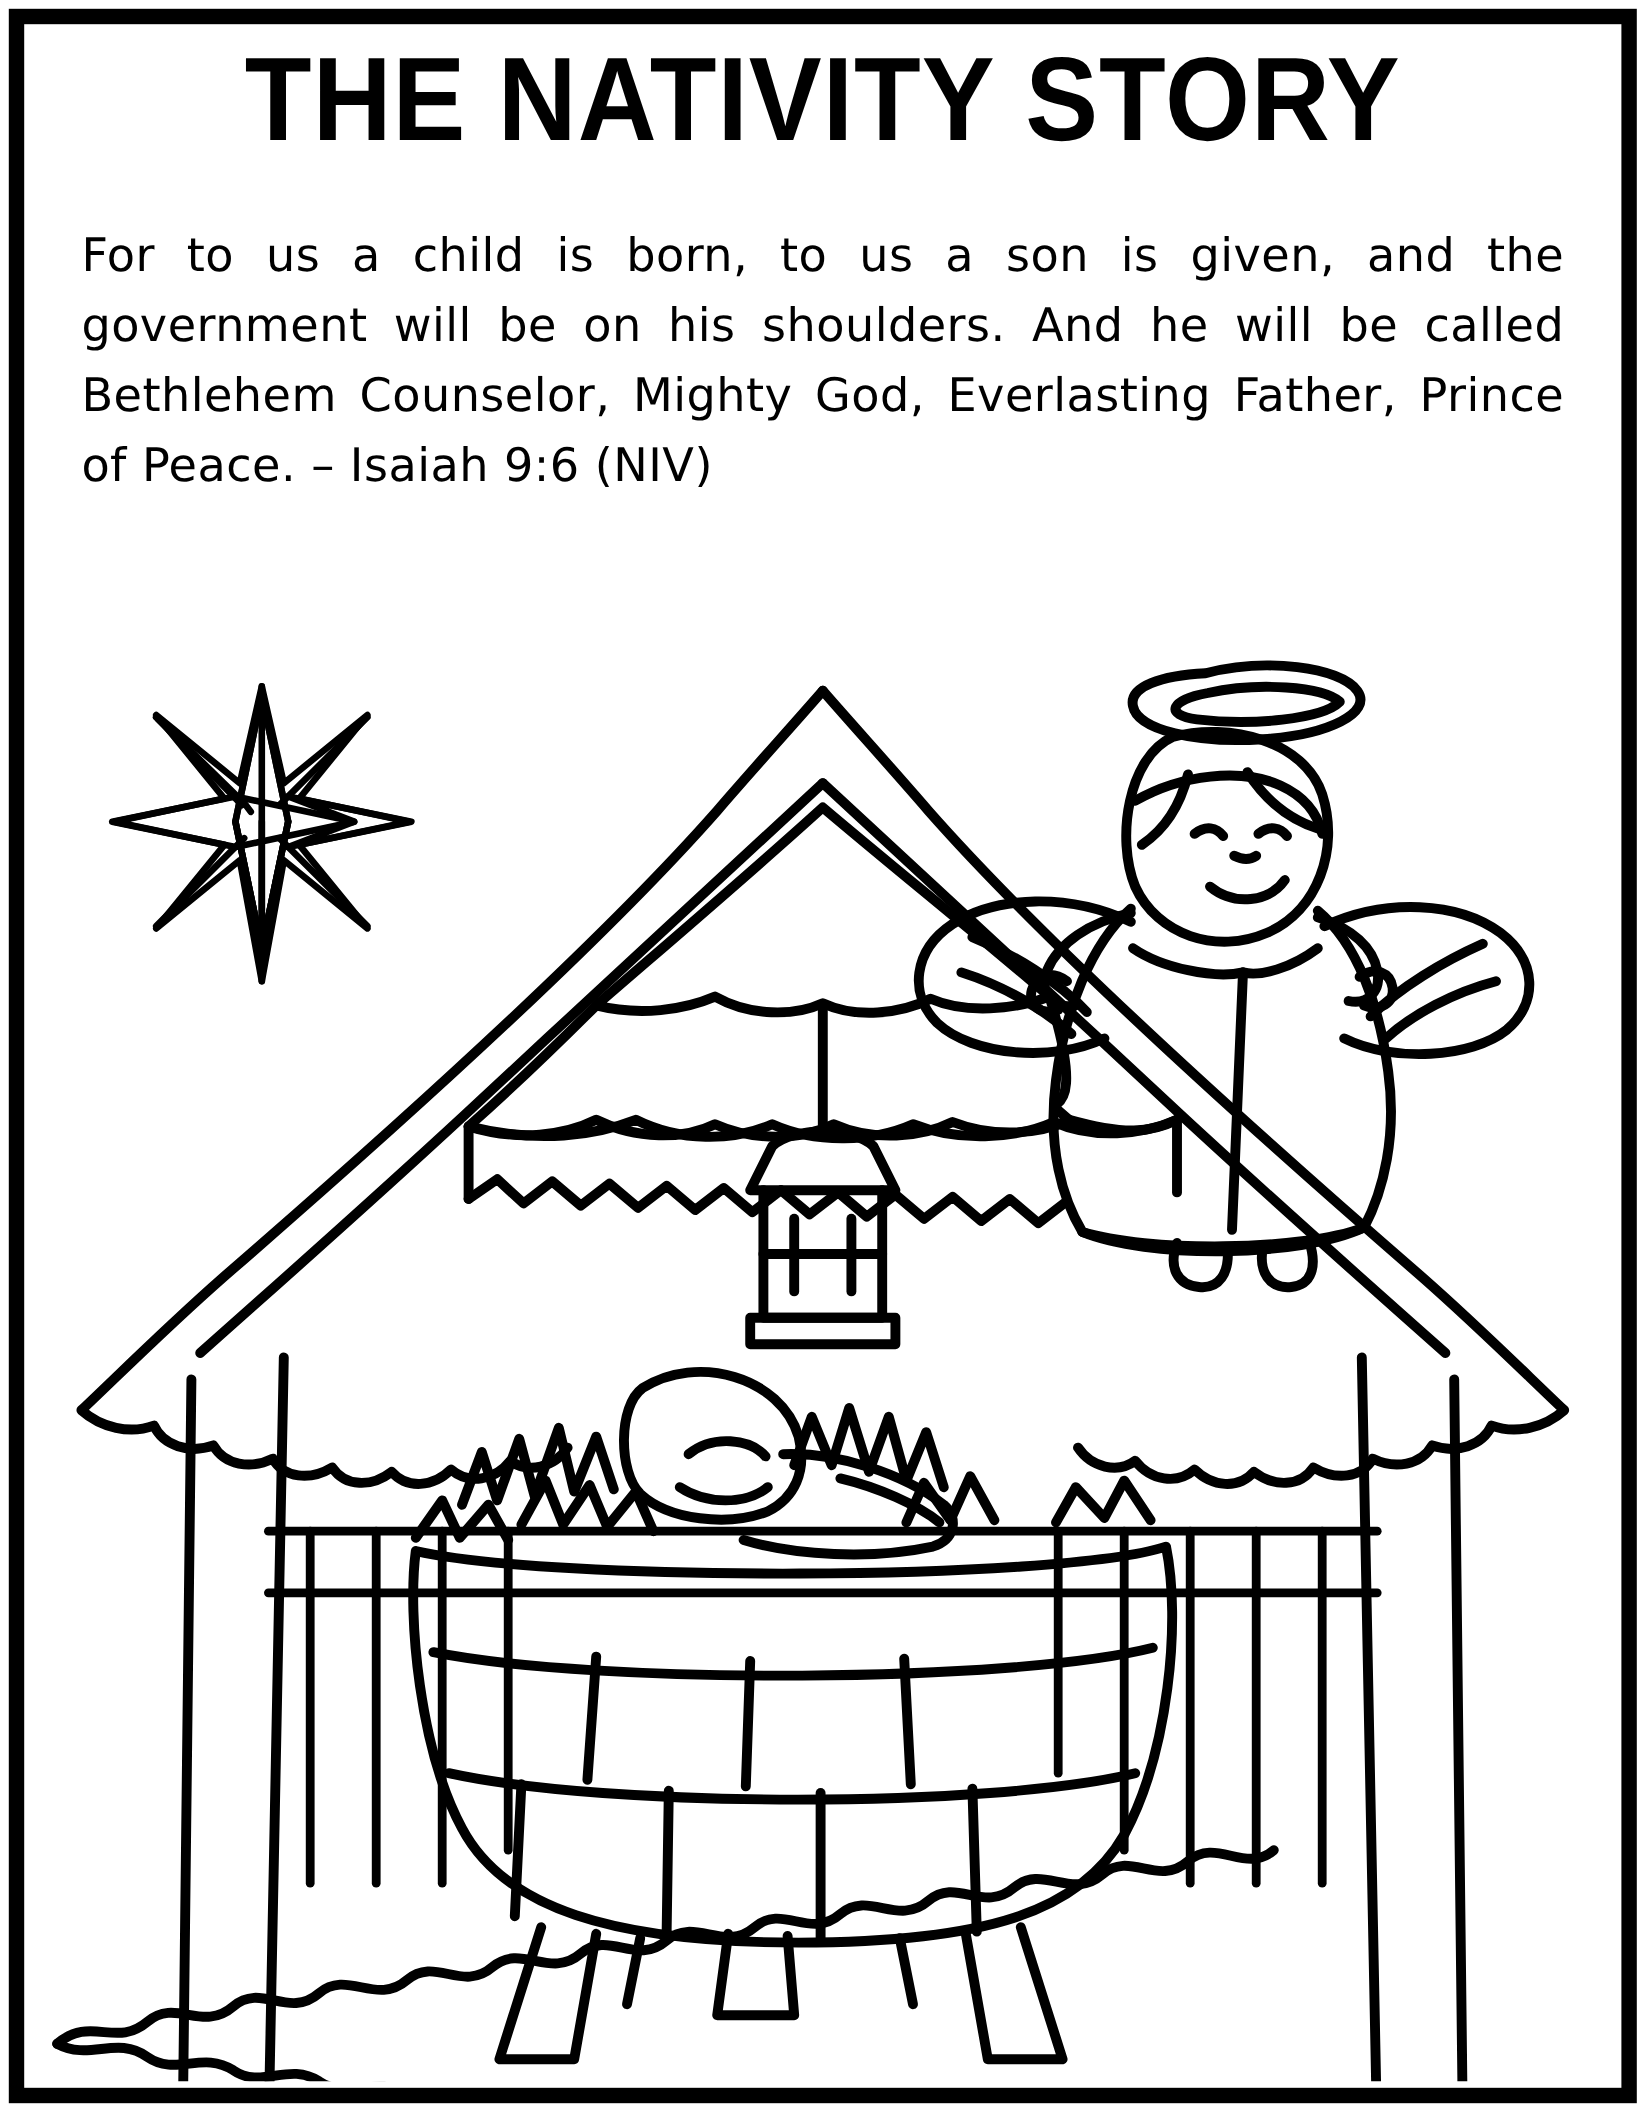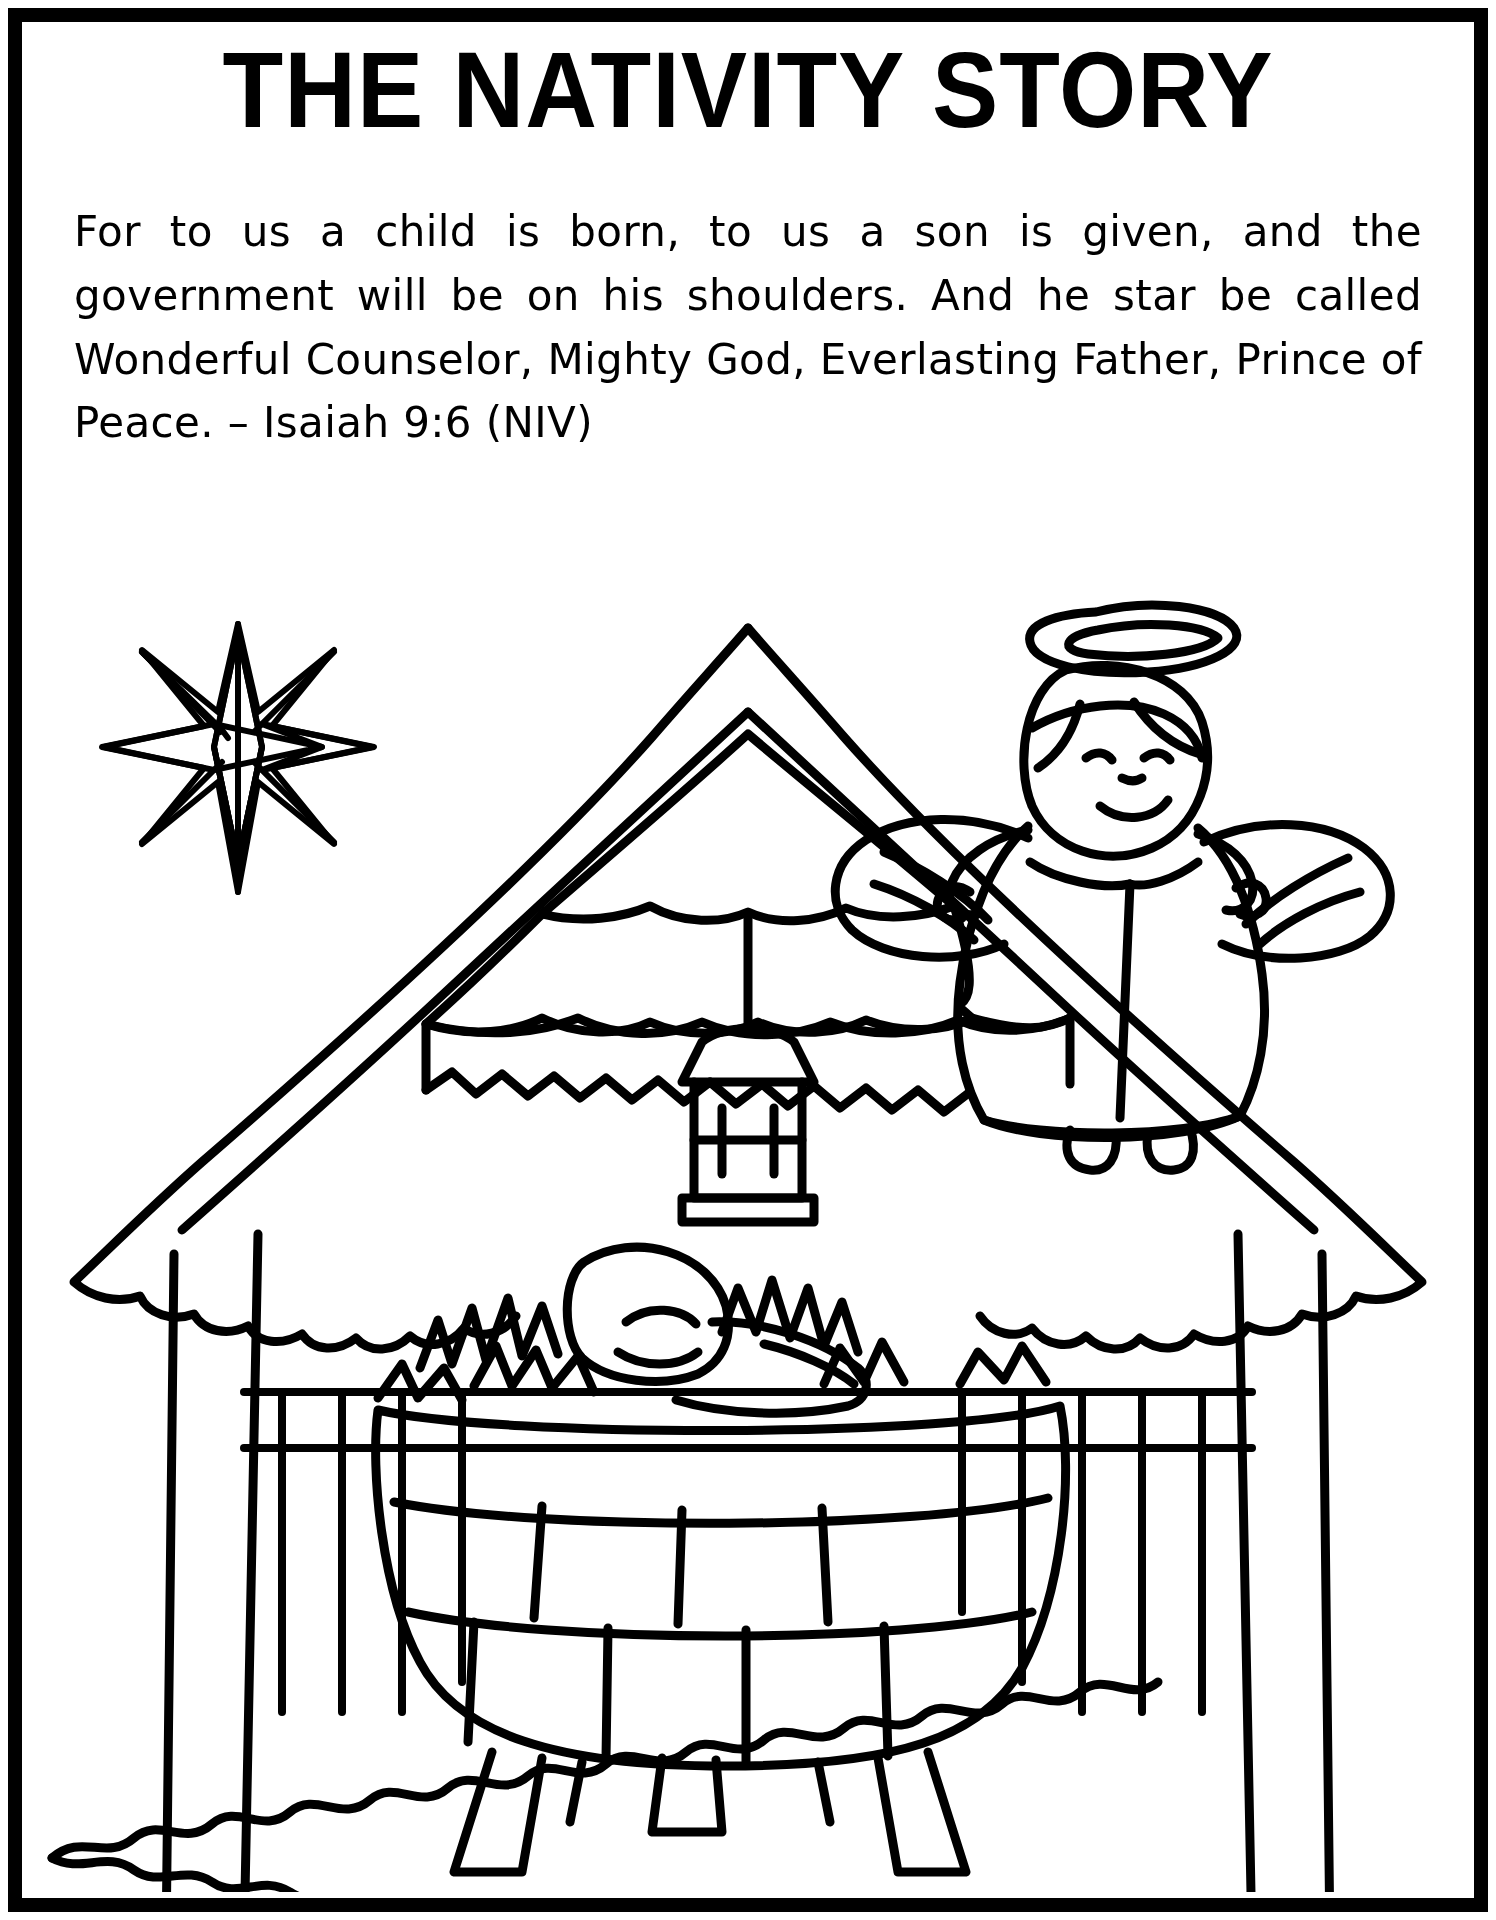--- a/index.html
+++ b/index.html
@@ -90,21 +90,21 @@
 </head>
 <body>
 
 <div class="page">
   <div class="frame"></div>
 
   <div class="content">
 
     <div class="title">THE NATIVITY STORY</div>
 
-    <div class="verse">For to us a child is born, to us a son is given, and the government will be on his shoulders. And he star be called Wonderful Counselor, Mighty God, Everlasting Father, Prince of Peace. – Isaiah 9:6 (NIV)</div>
+    <div class="verse">For to us a child is born, to us a son is given, and the government will be on his shoulders. And he will be called Bethlehem Counselor, Mighty God, Everlasting Father, Prince of Peace. – Isaiah 9:6 (NIV)</div>
 
     <div class="artwork">
       <span class="sr">Black and white line-art nativity scene: a thatched stable with hanging lantern, baby Jesus in a manger of straw, an eight-point Bethlehem star at left and a winged angel with halo standing at the right roof edge.</span>
       <svg viewBox="0 0 1452 1330" xmlns="http://www.w3.org/2000/svg" fill="none" stroke="#000000" stroke-width="9" stroke-linecap="round" stroke-linejoin="round">
 
         <g stroke-width="6">
 
           <path d="M216 70 L240 185 L216 300 L192 185 Z"></path>
           <path d="M216 300 L240 185 L216 70 L192 185 Z"></path>
 

